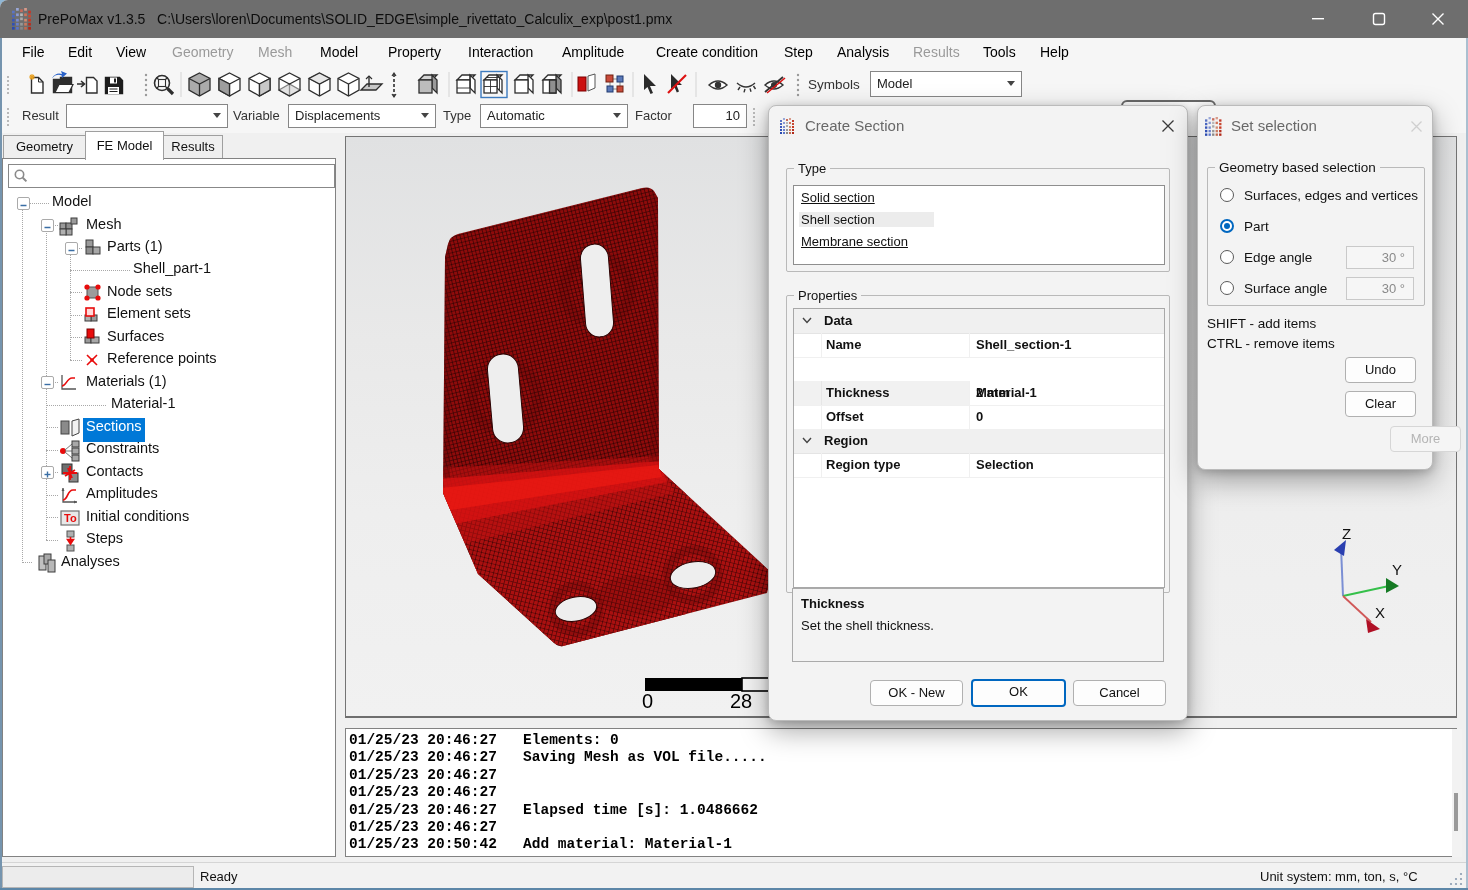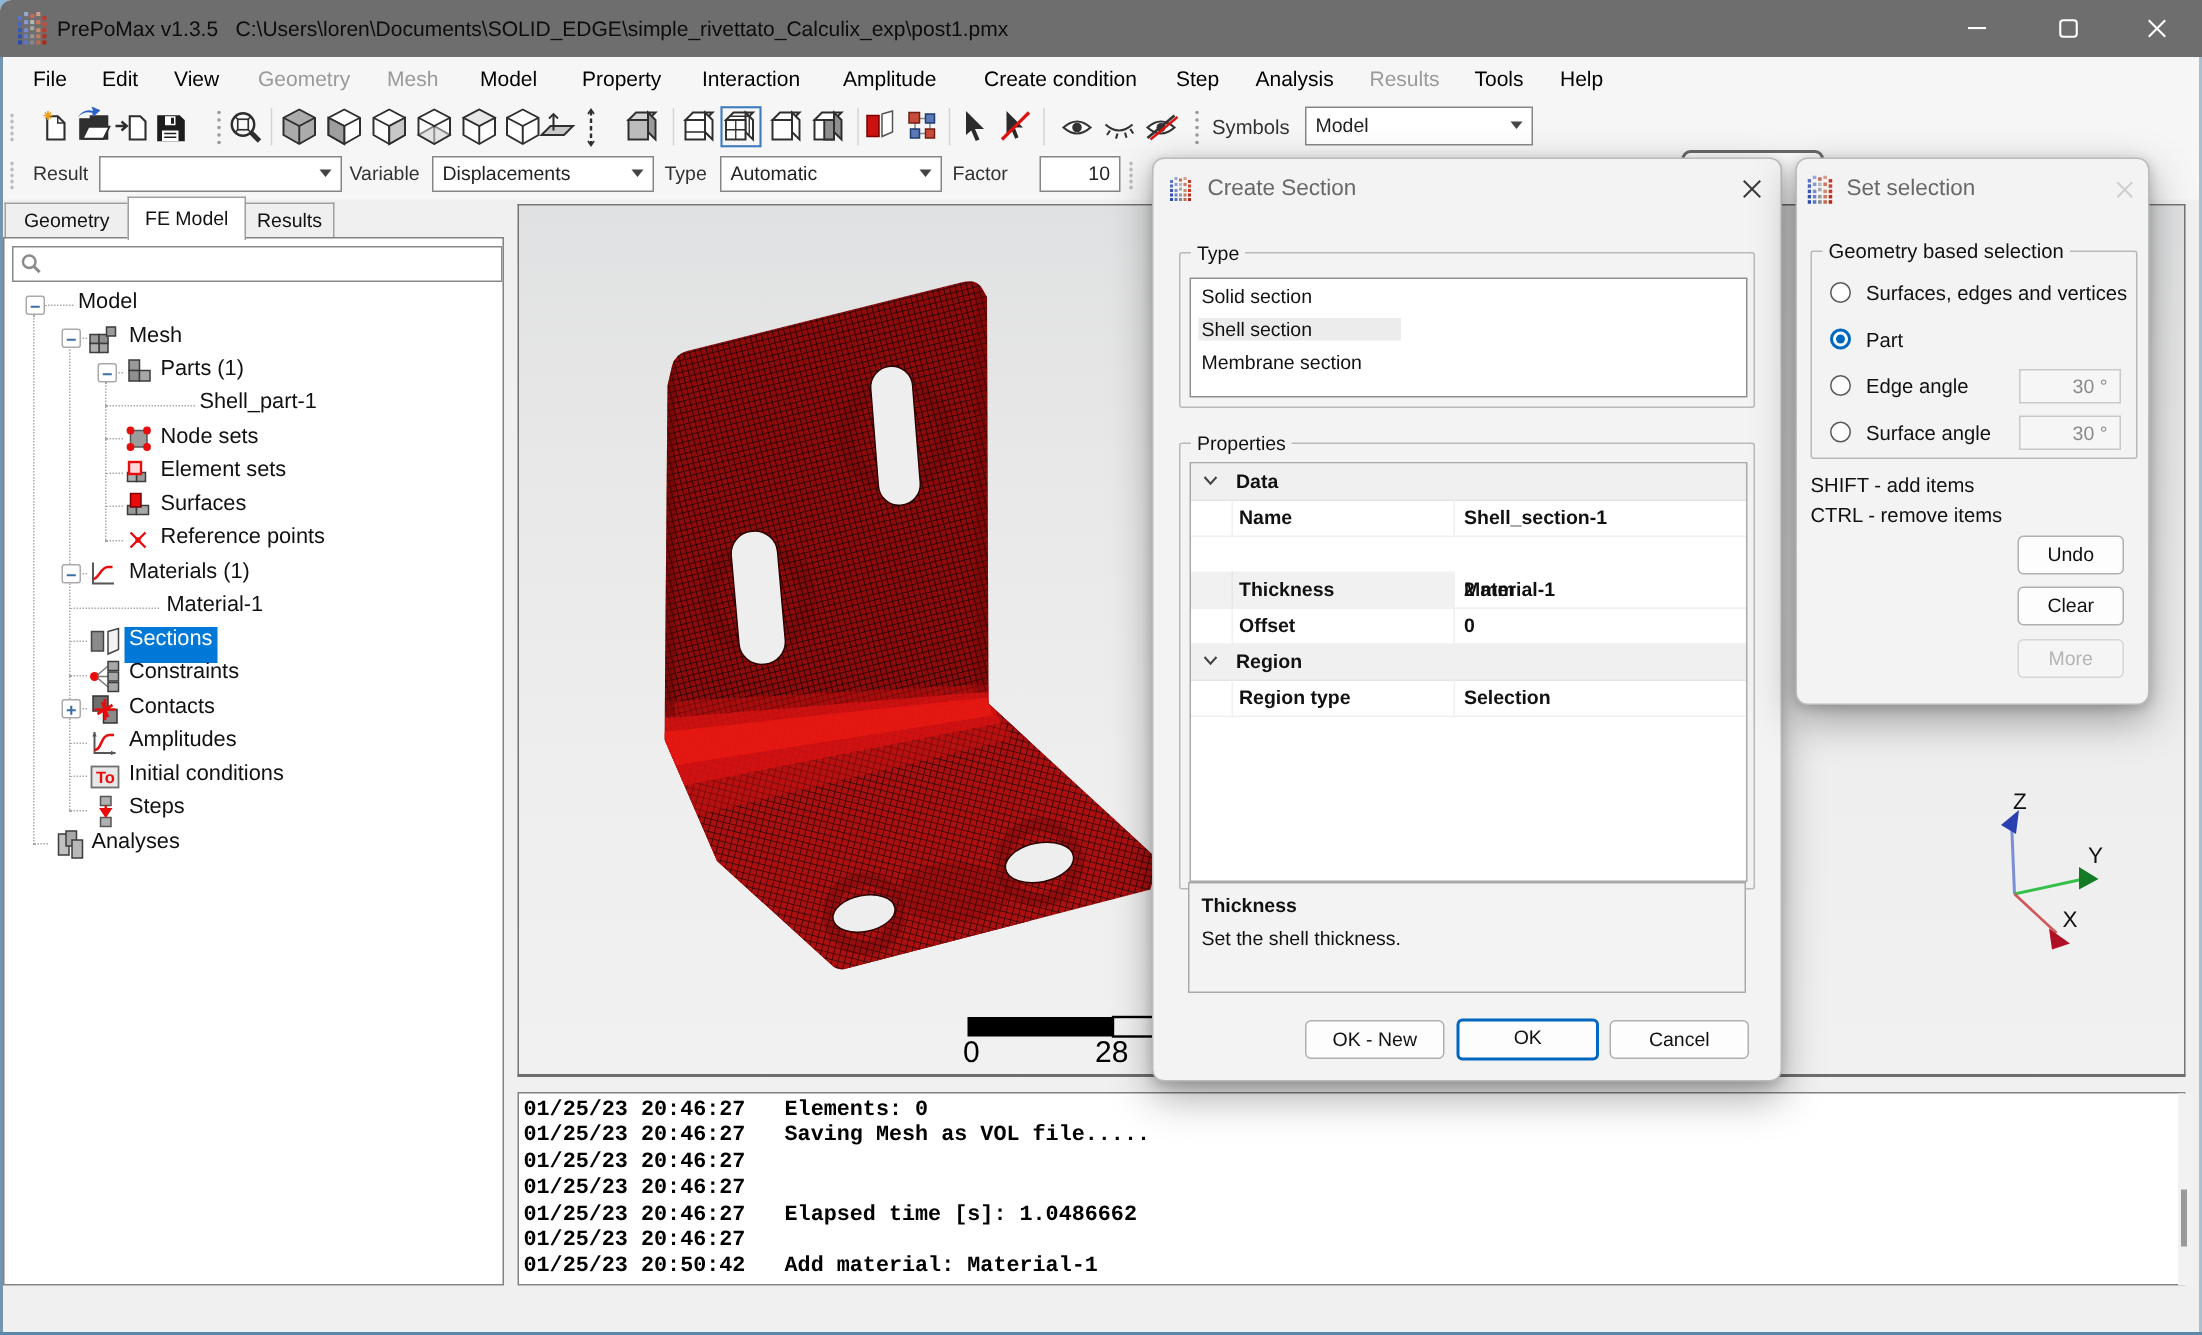--- a/index.html
+++ b/index.html
@@ -39,21 +39,21 @@
 
 #status{position:absolute;left:0;top:862px;width:1468px;height:28px;background:#f2f2f2;border-top:1px solid #d5d5d5;font-size:13px;color:#111;}
 #status .box{position:absolute;left:2px;top:3px;width:190px;height:20px;background:#ececec;border:1px solid #b6b6b6;}
 
 .dlg{position:absolute;background:#f3f3f3;border:1px solid #bbb;border-radius:8px;box-shadow:0 10px 28px rgba(0,0,0,0.34),0 2px 8px rgba(0,0,0,0.18);z-index:10;}
 .dtitle{position:absolute;left:0;top:0;height:38px;font-size:15px;color:#686868;}
 .grpbox{position:absolute;border:1px solid #b9b9b9;border-radius:2px;}
 .grplbl{position:absolute;top:-8px;left:7px;background:#f3f3f3;padding:0 4px;font-size:13px;color:#111;}
 .btn{position:absolute;height:24px;background:#fdfdfd;border:1px solid #b0b0b0;border-radius:4px;font-size:13px;color:#111;text-align:center;line-height:23px;}
 .btn.primary{border:2px solid #0067c0;line-height:21px;}
-.btn.disabled{color:#b4b4b4;}
+.btn.disabled{color:#b4b4b4;margin-left:45px;}
 .radio{position:absolute;width:14px;height:14px;border-radius:50%;border:1.5px solid #5a5a5a;background:#fff;box-sizing:border-box;}
 .radio.sel{border:2px solid #0067c0;}
 .radio.sel::after{content:"";position:absolute;left:2px;top:2px;width:6px;height:6px;border-radius:50%;background:#0067c0;}
 .numbox{position:absolute;width:68px;height:23px;border:1px solid #c9c9c9;background:#f6f6f6;font-size:13px;color:#8a8a8a;text-align:right;line-height:22px;padding-right:8px;box-sizing:border-box;}
 </style></head>
 <body>
 <div id="win">
 
 <div id="titlebar">
   <svg class="abs" style="left:12px;top:8px" width="23" height="23" viewBox="0 0 17 17">
@@ -535,20 +535,35 @@
 01/25/23 20:46:27   Saving Mesh as VOL file.....
 01/25/23 20:46:27
 01/25/23 20:46:27
 01/25/23 20:46:27   Elapsed time [s]: 1.0486662
 01/25/23 20:46:27
 01/25/23 20:50:42   Add material: Material-1</div>
 
 <div class="abs" style="left:1452px;top:729px;width:10px;height:128px;background:#f2f2f2;"></div>
 <div class="abs" style="left:1454px;top:793px;width:4px;height:38px;background:#9a9a9a;"></div>
 
+<div id="status">
+  <div class="box"></div>
+  <span class="abs" style="left:200px;top:6px">Ready</span>
+  <span class="abs" style="left:1260px;top:6px">Unit system: mm, ton, s, °C</span>
+  <svg class="abs" style="left:1448px;top:8px" width="16" height="16">
+        <g fill="#8a9bb0">
+          <circle cx="13" cy="3" r="1.1"></circle>
+          <circle cx="13" cy="8" r="1.1"></circle>
+          <circle cx="13" cy="13" r="1.1"></circle>
+          <circle cx="8" cy="8" r="1.1"></circle>
+          <circle cx="8" cy="13" r="1.1"></circle>
+          <circle cx="3" cy="13" r="1.1"></circle>
+        </g>
+      </svg>
+</div>
 
 <div class="abs" style="left:0;top:38px;width:2px;height:850px;background:#7594ae;z-index:50;"></div>
 <div class="abs" style="left:1466px;top:38px;width:2px;height:850px;background:#aabfd0;z-index:50;"></div>
 <div class="abs" style="left:0;top:888px;width:1468px;height:2px;background:#5d87a8;z-index:50;"></div>
 
 <div class="dlg" id="dlgCS" style="left:768px;top:105px;width:418px;height:614px;">
   <svg class="abs" style="left:11px;top:12px" width="17" height="17" viewBox="0 0 17 17">
         <g id="ppmicon1">
           <rect x="0" y="2" width="2" height="2" fill="#5b74c4"></rect>
           <rect x="3" y="0" width="2" height="2" fill="#9aa8d8"></rect>
@@ -577,21 +592,21 @@
           <rect x="12" y="14" width="2" height="2" fill="#b02818"></rect>
         </g>
       </svg>
   <div class="dtitle" style="left:36px;top:11px;">Create Section</div>
   <svg class="abs" style="left:392px;top:13px" width="14" height="14">
         <path d="M1.5 1.5 L12.5 12.5 M12.5 1.5 L1.5 12.5" stroke="#3a3a3a" stroke-width="1.3"></path>
       </svg>
 
   <div class="grpbox" style="left:17px;top:62px;width:382px;height:102px;">
     <span class="grplbl">Type</span>
-    <div class="abs" style="left:6px;top:16px;width:370px;height:78px;background:#fff;border:1px solid #8e8e8e;font-size:13px;color:#111;">
+    <div class="abs" style="left:6px;top:16px;width:370px;height:78px;background:#fff;border:1px solid #8e8e8e;font-size:13px;color:#111;text-decoration:underline;">
       <div style="padding:4px 0 0 7px;height:19px;">Solid section</div>
       <div style="padding:3px 0 0 7px;height:19px;"><span style="background:#ececec;display:inline-block;width:133px;margin-left:-2px;padding-left:2px;">Shell section</span></div>
       <div style="padding:3px 0 0 7px;height:19px;">Membrane section</div>
     </div>
   </div>
 
   <div class="grpbox" style="left:17px;top:189px;width:382px;height:296px;">
     <span class="grplbl">Properties</span>
     <div class="abs" style="left:6px;top:12px;width:370px;height:278px;background:#fff;border:1px solid #a8a8a8;font-size:13px;color:#111;overflow:hidden;font-weight:bold;">
       <div class="abs" style="left:0;top:0;width:370px;height:24px;background:#f0f0f0;border-bottom:1px solid #e4e4e4;">

